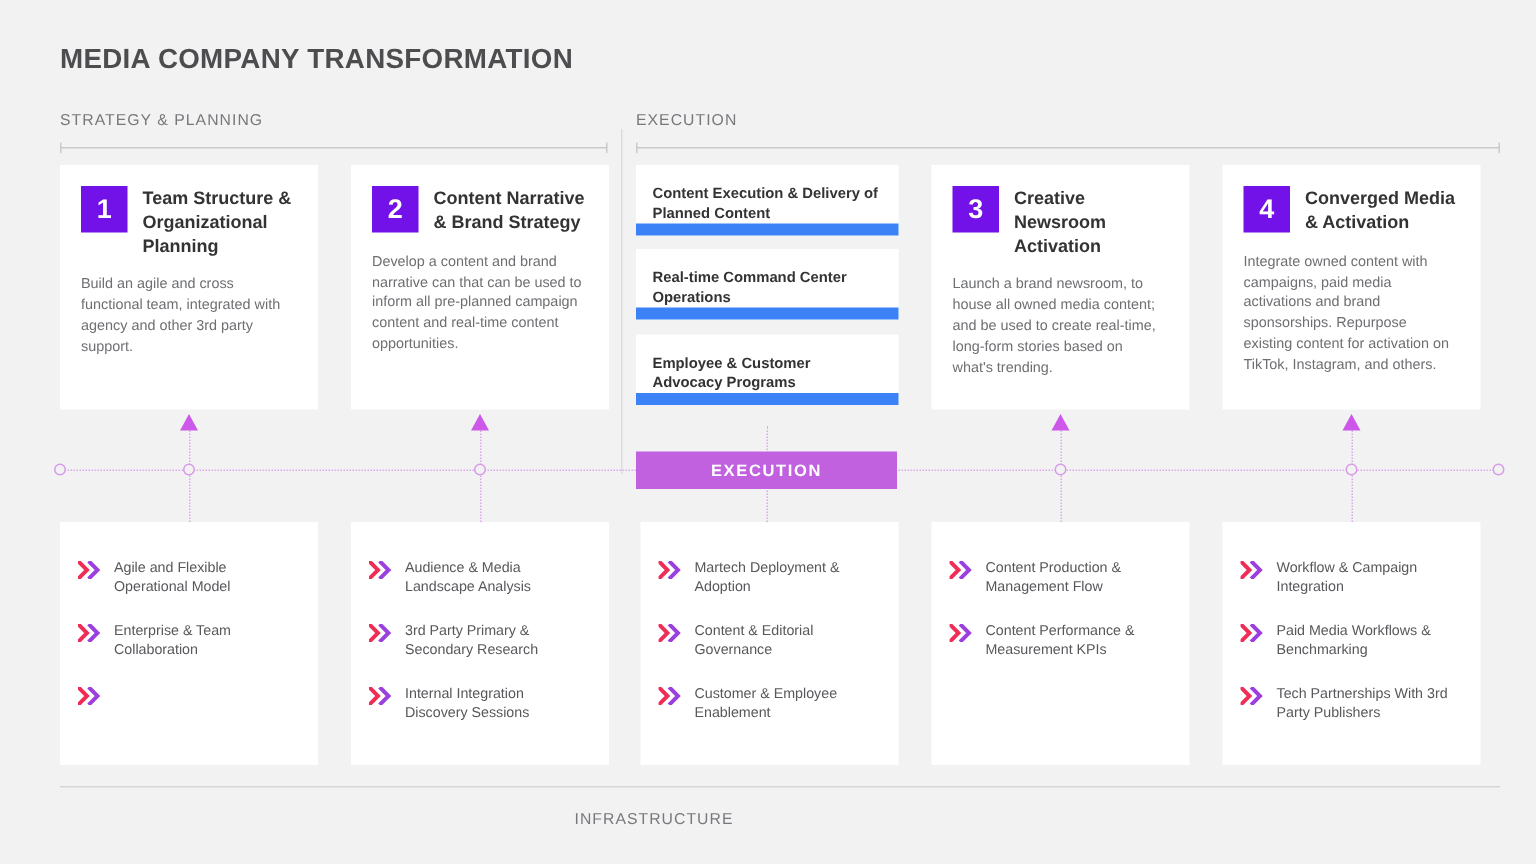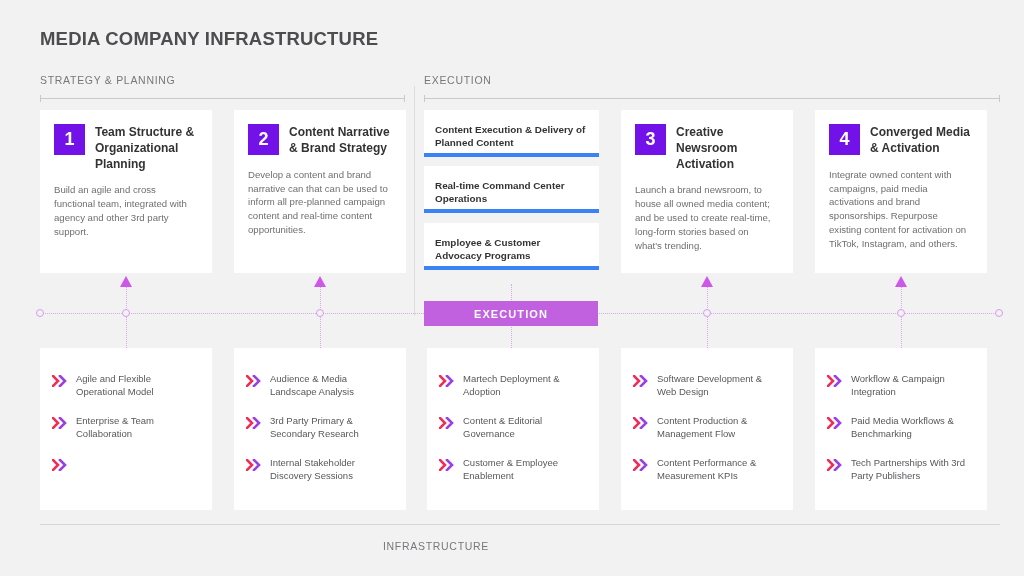--- a/index.html
+++ b/index.html
@@ -121,21 +121,21 @@
     color: #6e6f72;
   }
 
   
   .mid-box {
     position: absolute;
     left: 424px;
     width: 175px;
     background: #ffffff;
     padding: 13px 11px 8px 11px;
-    border-bottom: 4px solid #3b82f6;
+    border-bottom: 8px solid #3b82f6;
   }
   #mid-box-1 { top: 110px; height: 47px; }
   #mid-box-2 { top: 166px; height: 47px; }
   #mid-box-3 { top: 223px; height: 47px; }
 
   .mid-box-label {
     font-size: 9.9px;
     font-weight: bold;
     line-height: 1.34;
     color: #333335;
@@ -253,21 +253,21 @@
     font-size: 10.5px;
     letter-spacing: 0.7px;
     color: #77787b;
   }
 </style>
 </head>
 <body>
 
 <div class="page">
 
-  <div class="title">MEDIA COMPANY INFRASTRUCTURE</div>
+  <div class="title">MEDIA COMPANY TRANSFORMATION</div>
 
   <div class="phase" id="phase-strategy">
     <div class="phase-label">STRATEGY &amp; PLANNING</div>
     <div class="phase-rule">
       <div class="cap left"></div>
       <div class="line"></div>
       <div class="cap right"></div>
     </div>
   </div>
 
@@ -396,21 +396,21 @@
       </span>
       <span class="bullet-text">3rd Party Primary &amp; Secondary Research</span>
     </div>
     <div class="bullet">
       <span class="chev-icon">
         <svg width="17" height="12" viewBox="0 0 17 12">
             <path d="M1 1 L6 6 L1 11" fill="none" stroke="#ef2d56" stroke-width="2.6" stroke-linecap="square"></path>
             <path d="M8 1 L13 6 L8 11" fill="none" stroke="#9b3fe0" stroke-width="2.6" stroke-linecap="square"></path>
           </svg>
       </span>
-      <span class="bullet-text">Internal Stakeholder Discovery Sessions</span>
+      <span class="bullet-text">Internal Integration Discovery Sessions</span>
     </div>
   </div>
 
   <div class="bot-card" id="bot-card-3">
     <div class="bullet">
       <span class="chev-icon">
         <svg width="17" height="12" viewBox="0 0 17 12">
             <path d="M1 1 L6 6 L1 11" fill="none" stroke="#ef2d56" stroke-width="2.6" stroke-linecap="square"></path>
             <path d="M8 1 L13 6 L8 11" fill="none" stroke="#9b3fe0" stroke-width="2.6" stroke-linecap="square"></path>
           </svg>
@@ -431,29 +431,20 @@
         <svg width="17" height="12" viewBox="0 0 17 12">
             <path d="M1 1 L6 6 L1 11" fill="none" stroke="#ef2d56" stroke-width="2.6" stroke-linecap="square"></path>
             <path d="M8 1 L13 6 L8 11" fill="none" stroke="#9b3fe0" stroke-width="2.6" stroke-linecap="square"></path>
           </svg>
       </span>
       <span class="bullet-text">Customer &amp; Employee Enablement</span>
     </div>
   </div>
 
   <div class="bot-card" id="bot-card-4">
-    <div class="bullet">
-      <span class="chev-icon">
-        <svg width="17" height="12" viewBox="0 0 17 12">
-            <path d="M1 1 L6 6 L1 11" fill="none" stroke="#ef2d56" stroke-width="2.6" stroke-linecap="square"></path>
-            <path d="M8 1 L13 6 L8 11" fill="none" stroke="#9b3fe0" stroke-width="2.6" stroke-linecap="square"></path>
-          </svg>
-      </span>
-      <span class="bullet-text">Software Development &amp; Web Design</span>
-    </div>
     <div class="bullet">
       <span class="chev-icon">
         <svg width="17" height="12" viewBox="0 0 17 12">
             <path d="M1 1 L6 6 L1 11" fill="none" stroke="#ef2d56" stroke-width="2.6" stroke-linecap="square"></path>
             <path d="M8 1 L13 6 L8 11" fill="none" stroke="#9b3fe0" stroke-width="2.6" stroke-linecap="square"></path>
           </svg>
       </span>
       <span class="bullet-text">Content Production &amp; Management Flow</span>
     </div>
     <div class="bullet">

